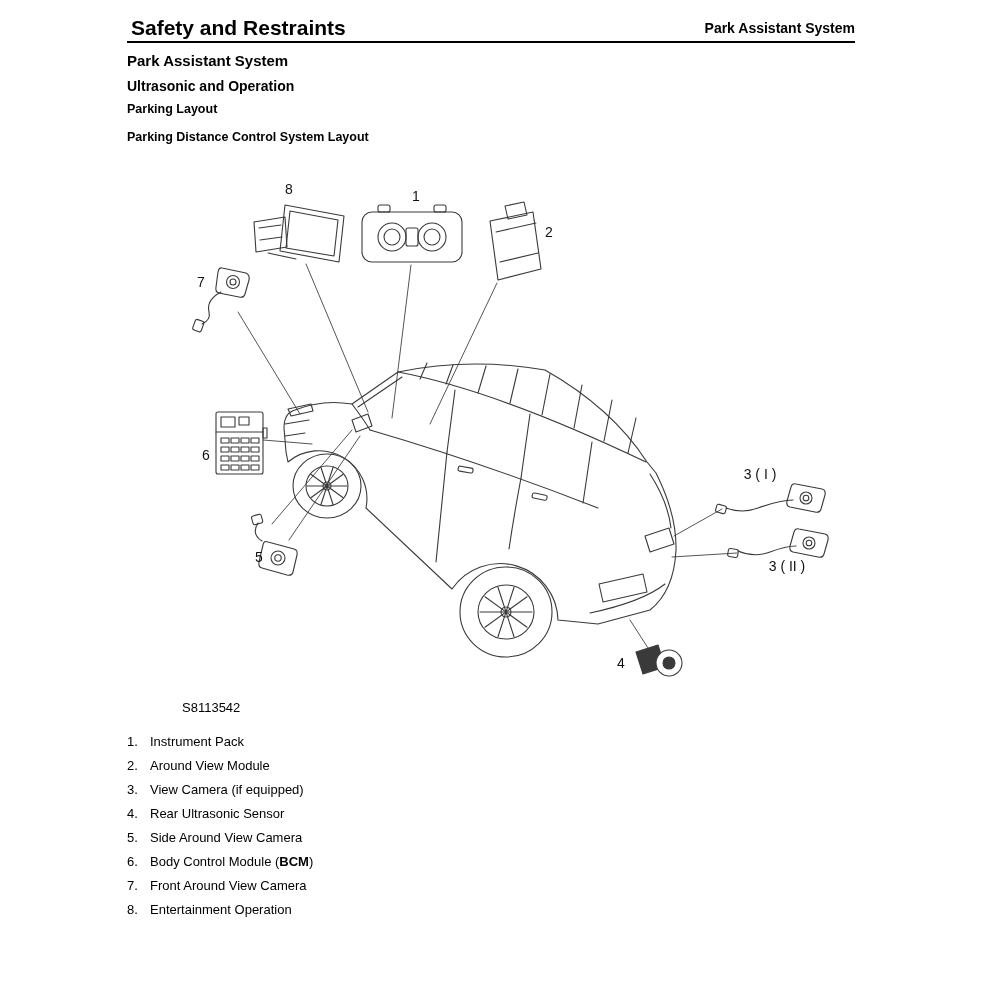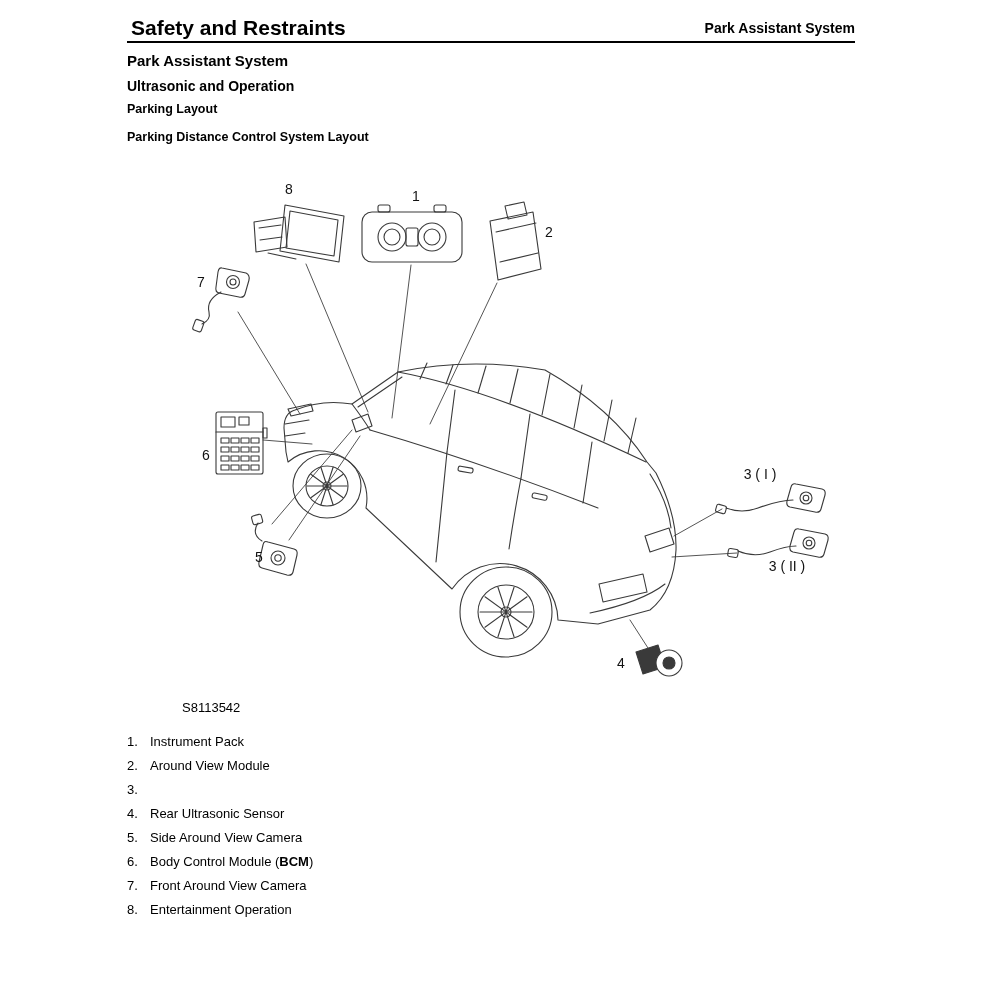--- a/index.html
+++ b/index.html
@@ -215,21 +215,21 @@
   <div class="legend-item">
     <span class="legend-num">1.</span>
     <span class="legend-text"><span>Instrument Pack</span><b></b><span></span><span class="line2"></span></span>
   </div>
   <div class="legend-item">
     <span class="legend-num">2.</span>
     <span class="legend-text"><span>Around View Module</span><b></b><span></span><span class="line2"></span></span>
   </div>
   <div class="legend-item">
     <span class="legend-num">3.</span>
-    <span class="legend-text"><b></b><span></span></span>
+    <span class="legend-text"><b></b><span></span><span class="line2">View Camera (if equipped)</span></span>
   </div>
   <div class="legend-item">
     <span class="legend-num">4.</span>
     <span class="legend-text"><span>Rear Ultrasonic Sensor</span><b></b><span></span><span class="line2"></span></span>
   </div>
   <div class="legend-item">
     <span class="legend-num">5.</span>
     <span class="legend-text"><span>Side Around View Camera</span><b></b><span></span><span class="line2"></span></span>
   </div>
   <div class="legend-item">

